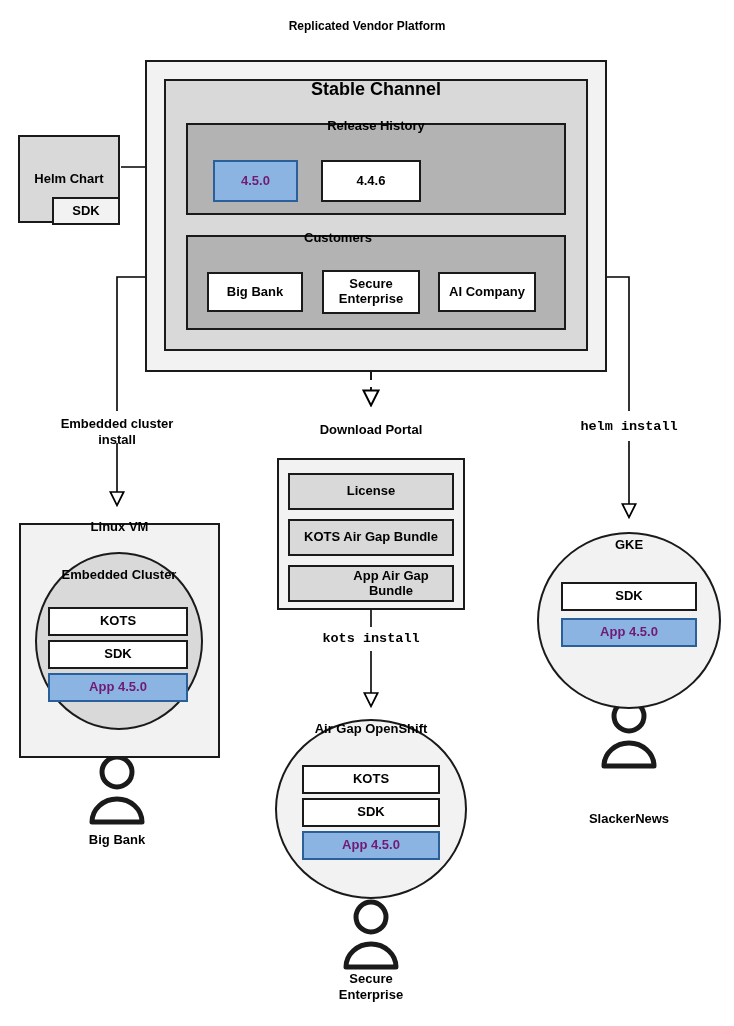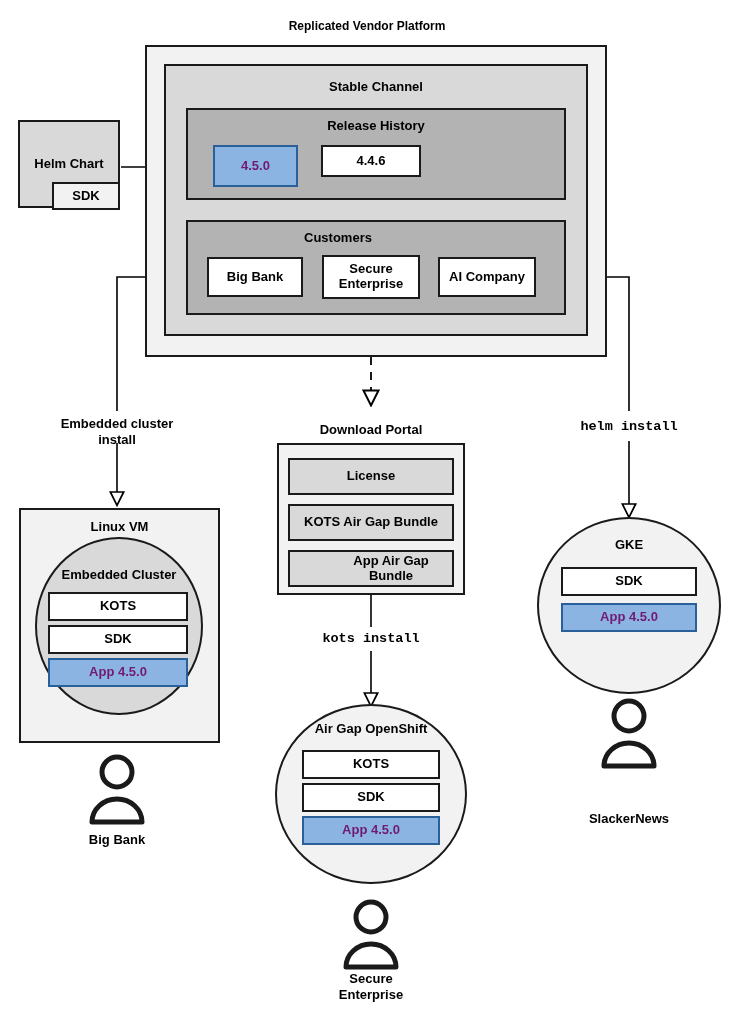--- a/index.html
+++ b/index.html
@@ -24,20 +24,21 @@
   .node {
     position: absolute;
     box-sizing: border-box;
     display: flex;
     align-items: center;
     justify-content: center;
     text-align: center;
     font-weight: bold;
     font-size: 13px;
     line-height: 1.15;
+    margin-top: 15px;
   }
   .box {
     border: 2px solid #1a1a1a;
   }
   .fill-outer  { background: #f2f2f2; }
   .fill-mid    { background: #d9d9d9; }
   .fill-inner  { background: #b3b3b3; }
   .fill-white  { background: #ffffff; }
   .fill-blue   { background: #8cb4e2; border-color: #2a6099; color: #701a75; }
   .container-label {
@@ -118,27 +119,27 @@
     <circle cx="629" cy="716" r="15" fill="none" stroke="#1a1a1a" stroke-width="5"></circle>
     <path d="M604 766 A25 23 0 0 1 654 766 Z" fill="none" stroke="#1a1a1a" stroke-width="5" stroke-linejoin="round"></path>
   </g>
 </svg>
 
 <div class="free-label" style="left:217px; top:16px; width:300px; height:20px; font-size:12px;">Replicated Vendor Platform</div>
 
 <div class="node box fill-outer" style="left:145px; top:45px; width:462px; height:312px;"></div>
 
 <div class="node box fill-mid" style="left:164px; top:64px; width:424px; height:272px;"></div>
-<div class="container-label" style="left:164px; top:79px; width:424px; height:20px; font-size:13px;text-align:center;">Stable Channel</div>
+<div class="container-label" style="left:164px; top:79px; width:424px; height:20px; font-size:18px;text-align:center;">Stable Channel</div>
 
 <div class="node box fill-inner" style="left:186px; top:108px; width:380px; height:92px;"></div>
 <div class="container-label" style="left:186px; top:118px; width:380px; height:20px;">Release History</div>
 
 <div class="node box fill-blue" style="left:213px; top:145px; width:85px; height:42px;">4.5.0</div>
-<div class="node box fill-white" style="left:321px; top:145px; width:100px; height:32px;">4.4.6</div>
+<div class="node box fill-white" style="left:321px; top:145px; width:100px; height:42px;">4.4.6</div>
 
 <div class="node box fill-inner" style="left:186px; top:220px; width:380px; height:95px;"></div>
 <div class="container-label" style="left:186px; top:230px; width:304px; height:20px;">Customers</div>
 
 <div class="node box fill-white" style="left:207px; top:257px; width:96px; height:40px;">Big Bank</div>
 <div class="node box fill-white" style="left:322px; top:255px; width:98px; height:44px; white-space:pre-line;">Secure
 Enterprise</div>
 <div class="node box fill-white" style="left:438px; top:257px; width:98px; height:40px;">AI Company</div>
 
 <div class="node box fill-mid" style="left:18px; top:120px; width:102px; height:88px; align-items:center;">Helm Chart</div>

